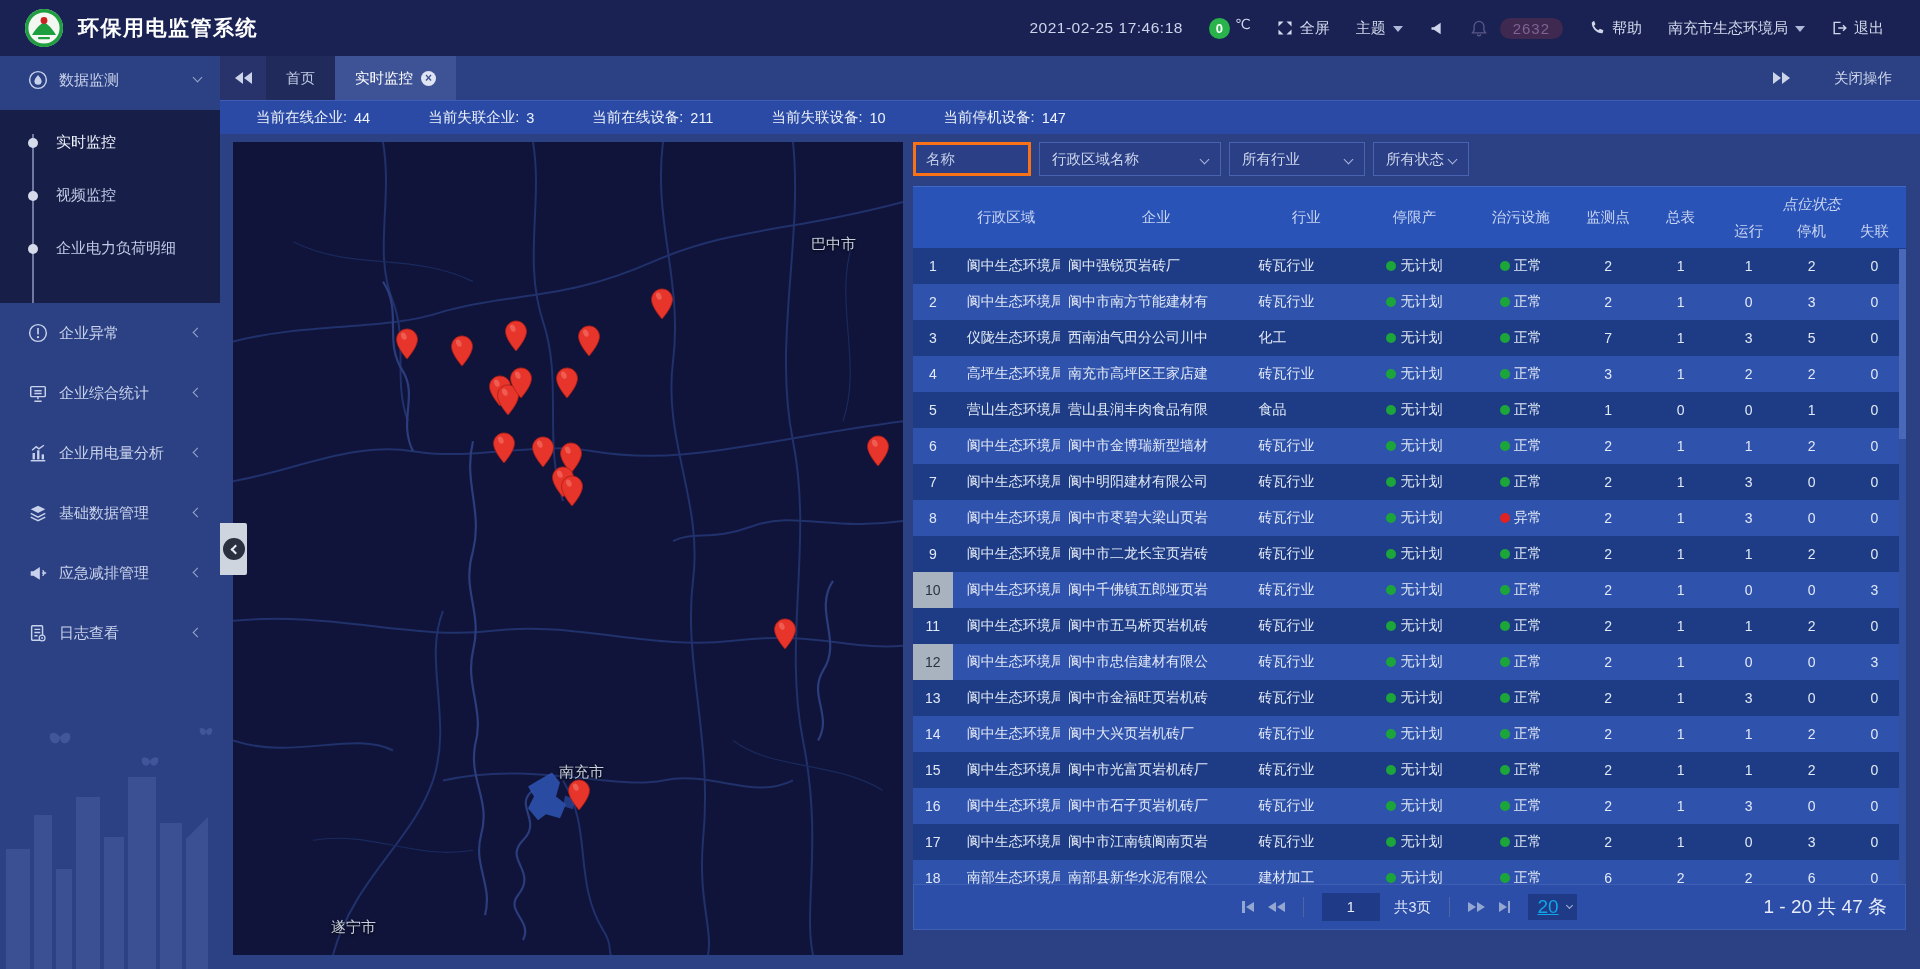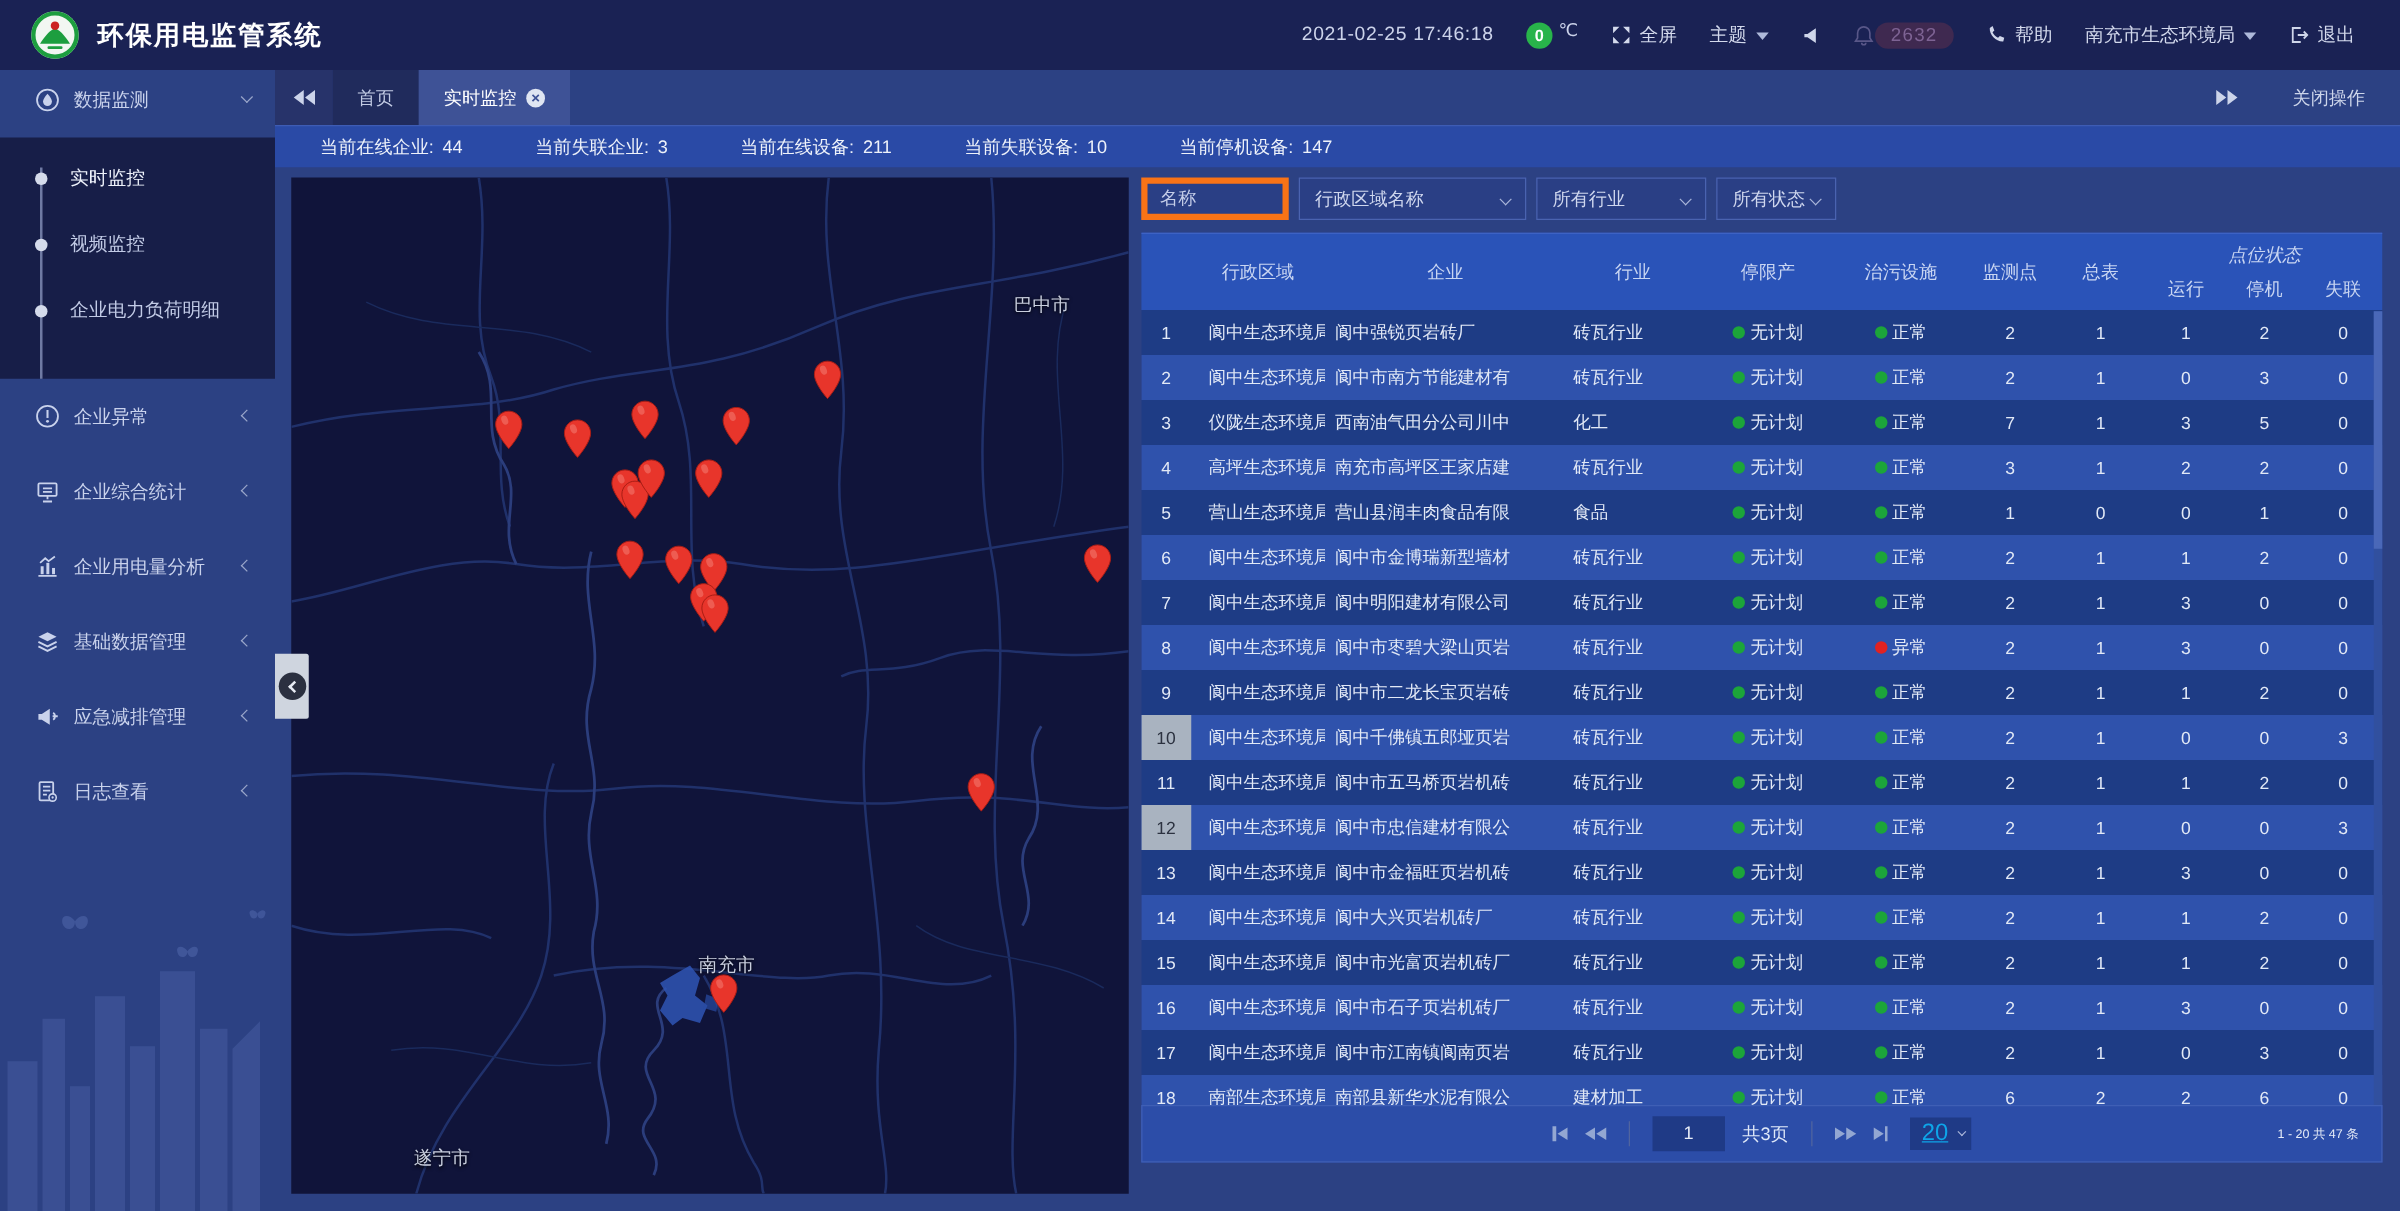--- a/index.html
+++ b/index.html
@@ -15,21 +15,21 @@
   .hdr-right { margin-left:auto; display:flex; align-items:center; gap:26px; }
   .datetime { color:#ccd3ea; font-size:15.5px; letter-spacing:.5px; }
   .temp { display:flex; align-items:flex-start; gap:5px; }
   .temp-circle { width:21px; height:21px; border-radius:50%; background:#28b44a; color:#fff;
     font-size:13px; font-weight:bold; display:flex; align-items:center; justify-content:center; }
   .temp-unit { color:#ccd3ea; font-size:14px; margin-top:-2px; }
   .hdr-item { display:flex; align-items:center; gap:7px; color:#d3d9ec; font-size:15px; cursor:pointer; white-space:nowrap; }
   .hi-ico { display:inline-flex; align-items:center; }
   .caret { width:0; height:0; border-left:5px solid transparent; border-right:5px solid transparent;
     border-top:6px solid #aeb9da; display:inline-block; margin-top:2px; }
-  .notif { gap:4px;justify-content:flex-end; }
+  .notif { gap:16px;justify-content:flex-end; }
   .notif-badge { background:#3f2950; color:#7e6394; font-size:15px; padding:2px 13px;
     border-radius:12px; margin-left:-4px; letter-spacing:1px; }
   .bell-dim { opacity:.55; }
 
   
   .sidebar { position:absolute; top:50px; left:0; width:220px; bottom:0; background:#2c4183; z-index:20; overflow:hidden; }
   .menu-group { position:relative; height:60px; display:flex; align-items:center; padding-left:28px;
     color:#c9d2ec; font-size:15px; cursor:pointer; }
   .mg-icon { width:20px; height:20px; display:inline-flex; margin-right:11px; flex:none; }
   .mg-chev { position:absolute; right:19px; width:7px; height:7px;
@@ -78,21 +78,21 @@
   .collapse-handle { position:absolute; left:0; top:389px; width:27px; height:52px; background:#cfd5df;
     z-index:15; display:flex; align-items:center; justify-content:center; cursor:pointer; border-radius:0 2px 2px 0; }
   .ch-circle { width:22px; height:22px; border-radius:50%; background:#2b3040; display:flex;
     align-items:center; justify-content:center; }
   .ch-chev { width:7px; height:7px; border-left:2px solid #e8ecf4; border-bottom:2px solid #e8ecf4;
     transform:rotate(45deg); margin-left:3px; }
 
   
   .table-panel { flex:1; display:flex; flex-direction:column; height:788px; }
   .filter-row { height:34px; display:flex; gap:8px; margin-bottom:10px; flex:none; }
-  .f-input { width:118px; height:34px; background:#2a3f85; border:5px solid #f97316; color:#cfd7ee;
+  .f-input { width:118px; height:34px; background:#2a3f85; border:3px solid #f97316; color:#cfd7ee;
     font-size:14.5px; padding:0 10px; outline:none; font-family:inherit; }
   .f-input::placeholder { color:#c4cde8; }
   .f-select { height:34px; background:#2a3f85; border:1px solid #4a63b0; color:#cfd7ee; font-size:14.5px;
     display:flex; align-items:center; padding:0 12px; cursor:pointer; position:relative; }
   .f-select .chev { position:absolute; right:12px; top:13px; width:7px; height:7px;
     border-right:1.6px solid #aab6da; border-bottom:1.6px solid #aab6da; transform:rotate(45deg); }
   .w180 { width:182px; } .w135 { width:136px; } .w95 { width:96px; }
 
   .table { flex:1; position:relative; display:flex; flex-direction:column; overflow:hidden; }
   .thead { height:62px; background:#2a53b8; border-top:1px solid #4468c8; display:flex; flex:none;
@@ -133,21 +133,21 @@
   .ptri.r { border-width:5.5px 0 5.5px 8px; border-color:transparent transparent transparent #93a7d2; }
   .pbar { width:2.5px; height:12px; background:#93a7d2; display:inline-block; }
   .pg-sep { width:1px; height:20px; background:#50659f; margin:0 4px; }
   .pg-input { width:58px; height:28px; background:#1f3a86; border:none; color:#e8edf8; text-align:center;
     font-size:14.5px; outline:none; font-family:inherit; }
   .pg-total { color:#dfe8f8; font-size:14.5px; }
   .pg-size { height:26px; background:#1f3a86; color:#0ea5e9; font-size:19px; display:flex; align-items:center;
     padding:0 18px 0 9px; position:relative; cursor:pointer; margin-left:4px;text-decoration:underline; }
   .pg-size .chev { position:absolute; right:5px; top:9px; width:5px; height:5px;
     border-right:1.5px solid #aab6da; border-bottom:1.5px solid #aab6da; transform:rotate(45deg); }
-  .pg-range { position:absolute; right:18px; color:#e6ecf8; font-size:10px; }
+  .pg-range { position:absolute; right:18px; color:#e6ecf8; font-size:19px; }
 </style>
 </head>
 <body>
 
 <div class="screen">
 
   <header class="hdr">
     <span class="logo">
       <svg viewBox="0 0 40 40" width="40" height="40">
         <circle cx="20" cy="20" r="19" fill="#f2f7f2"></circle>

